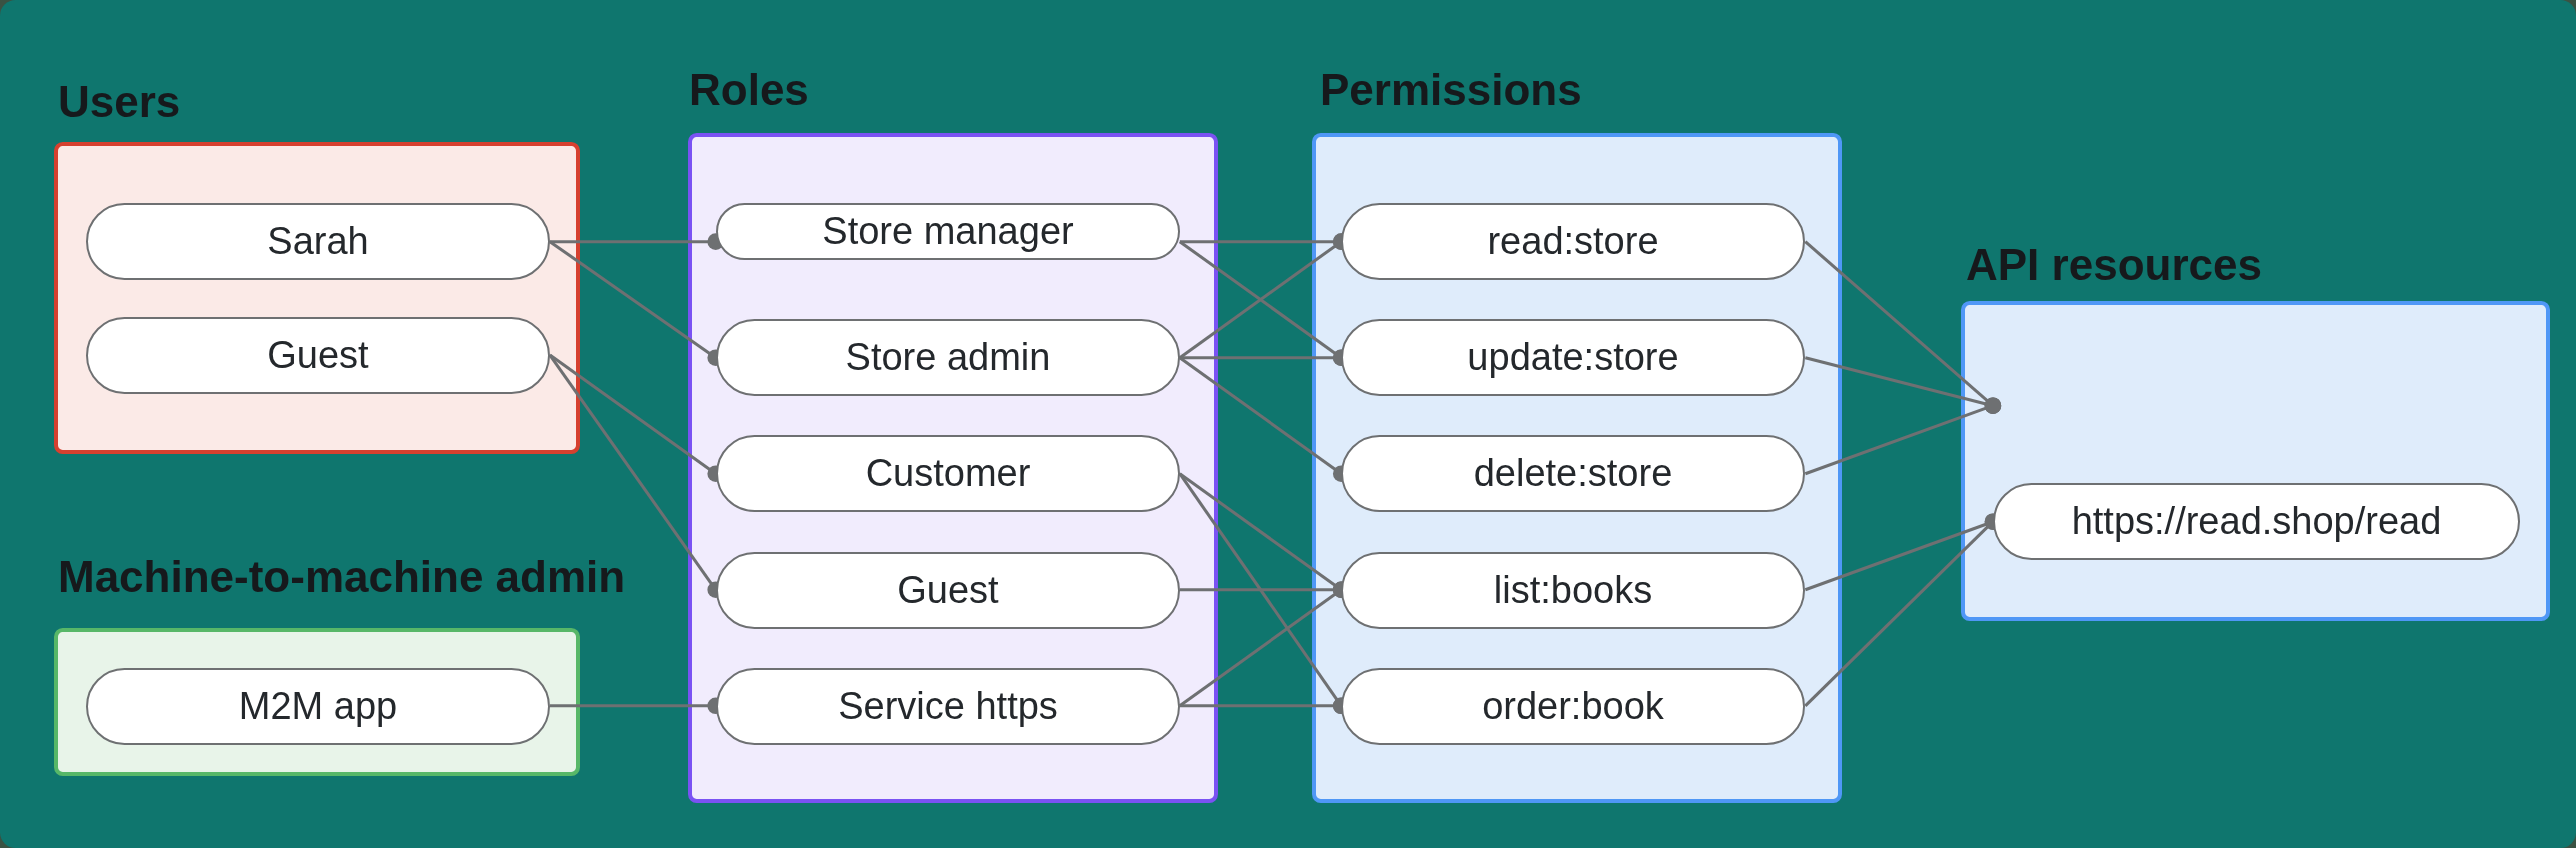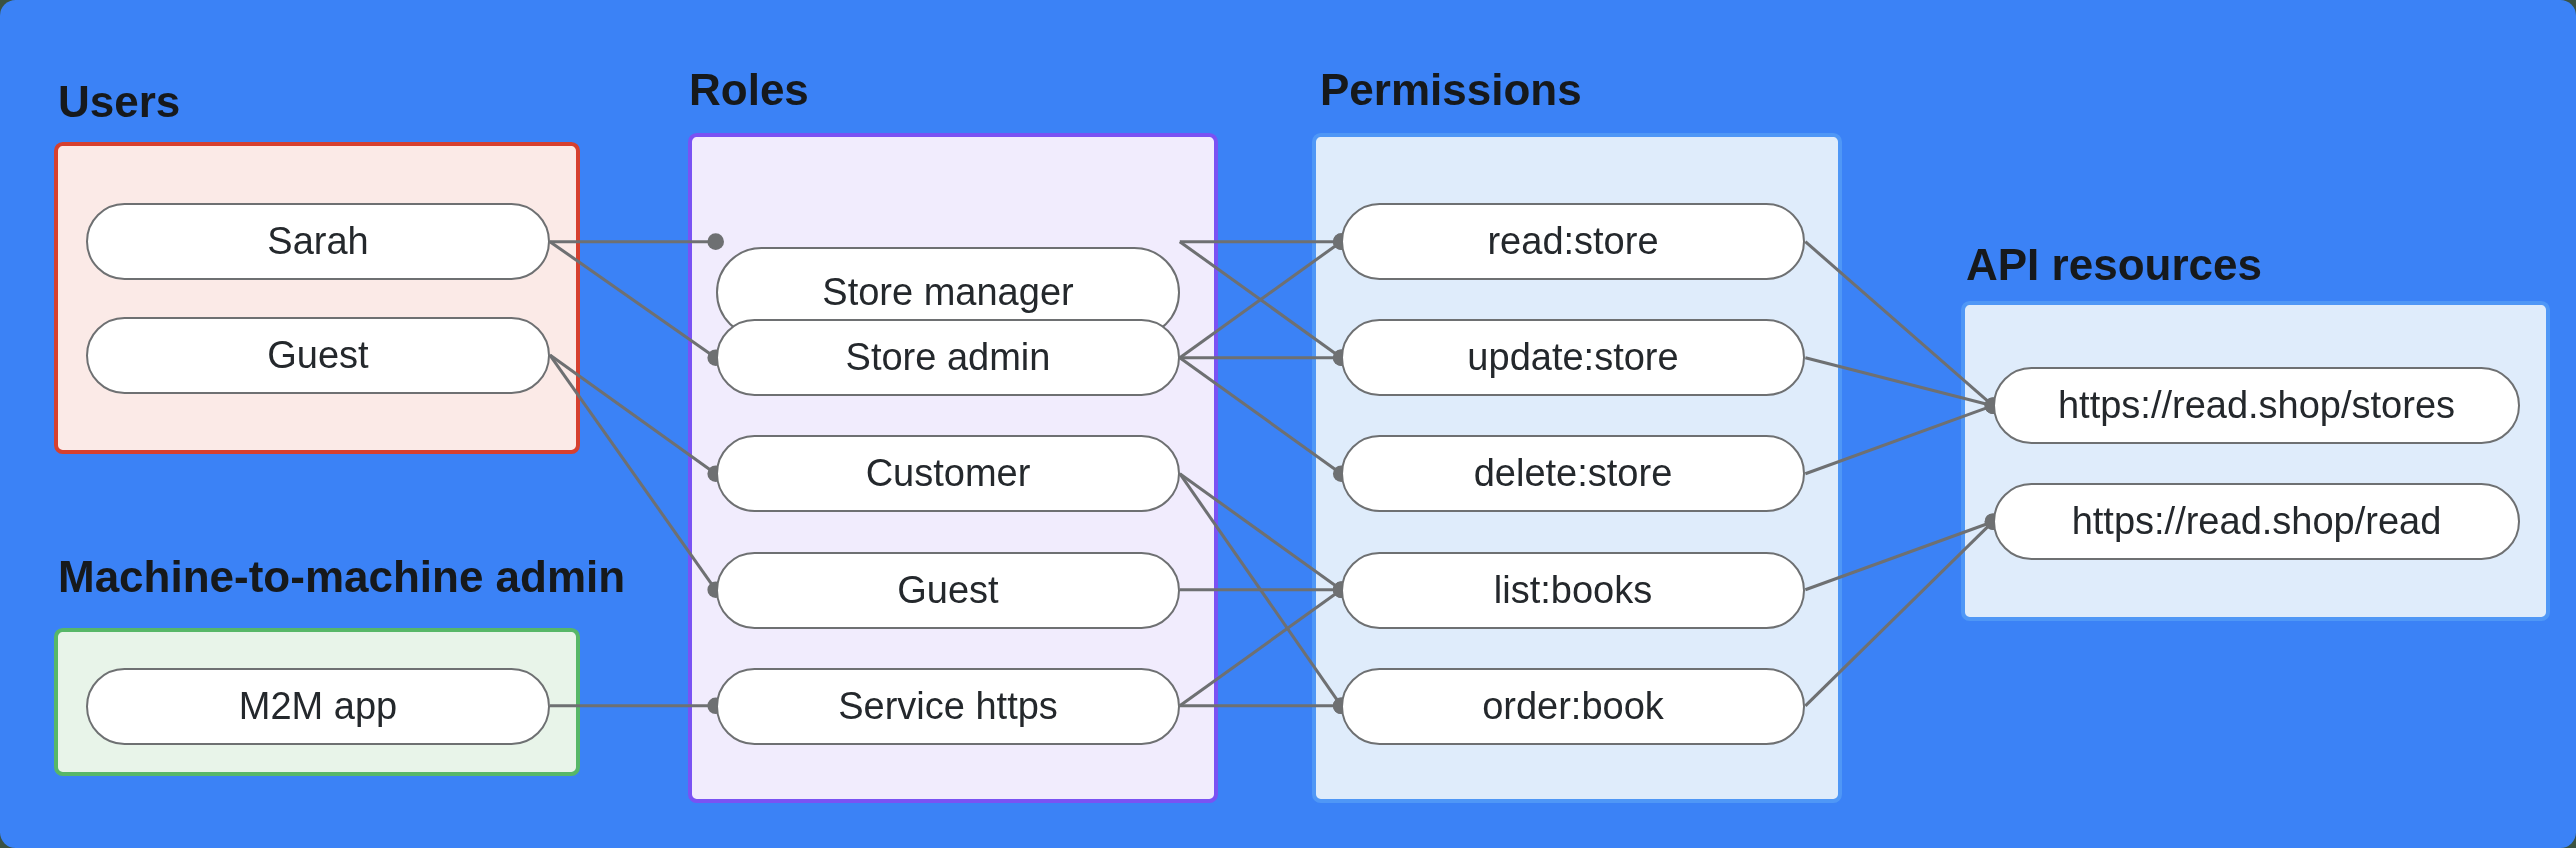--- a/index.html
+++ b/index.html
@@ -8,21 +8,21 @@
     width: 2576px;
     height: 848px;
     font-family: "Liberation Sans", sans-serif;
   }
   body { background: #3a5243; position: relative; overflow: hidden; }
 
   .panel {
     position: absolute;
     left: 0; top: 0;
     width: 2576px; height: 848px;
-    background: #3b82f6;
+    background: #0f766e;
     border-radius: 15.7px;
     overflow: hidden;
   }
 
   svg.edges {
     position: absolute;
     left: 0; top: 0;
     width: 2576px; height: 848px;
     z-index: 2;
   }
@@ -115,26 +115,25 @@
 
   <div class="group-label" id="label-users" style="left: 58px; top: 77px;">Users</div>
   <div class="group-label" id="label-m2m" style="left: 58px; top: 552px;">Machine-to-machine admin</div>
   <div class="group-label" id="label-roles" style="left: 689px; top: 65px;">Roles</div>
   <div class="group-label" id="label-permissions" style="left: 1320px; top: 65px;">Permissions</div>
   <div class="group-label" id="label-api" style="left: 1966px; top: 240px;">API resources</div>
 
 <div class="pill" style="left: 86px; top: 203px; width: 464px; height: 77px;">Sarah</div>
     <div class="pill" style="left: 86px; top: 317px; width: 464px; height: 77px;">Guest</div>
     <div class="pill" style="left: 86px; top: 668px; width: 464px; height: 77px;">M2M app</div>
-    <div class="pill" style="left: 716px; top: 203px; width: 464px; height: 91px; margin-top: 44px;">Store manager</div>
+    <div class="pill" style="left: 716px; top: 203px; width: 464px; height: 57px;">Store manager</div>
     <div class="pill" style="left: 716px; top: 319px; width: 464px; height: 77px;">Store admin</div>
     <div class="pill" style="left: 716px; top: 435px; width: 464px; height: 77px;">Customer</div>
     <div class="pill" style="left: 716px; top: 552px; width: 464px; height: 77px;">Guest</div>
     <div class="pill" style="left: 716px; top: 668px; width: 464px; height: 77px;">Service https</div>
     <div class="pill" style="left: 1341px; top: 203px; width: 464px; height: 77px;">read:store</div>
     <div class="pill" style="left: 1341px; top: 319px; width: 464px; height: 77px;">update:store</div>
     <div class="pill" style="left: 1341px; top: 435px; width: 464px; height: 77px;">delete:store</div>
     <div class="pill" style="left: 1341px; top: 552px; width: 464px; height: 77px;">list:books</div>
     <div class="pill" style="left: 1341px; top: 668px; width: 464px; height: 77px;">order:book</div>
-    <div class="pill" style="left: 1993px; top: 367px; width: 527px; height: 77px;">https://read.shop/stores</div>
     <div class="pill" style="left: 1993px; top: 483px; width: 527px; height: 77px;">https://read.shop/read</div>
   </div>
 
 
 </body></html>

